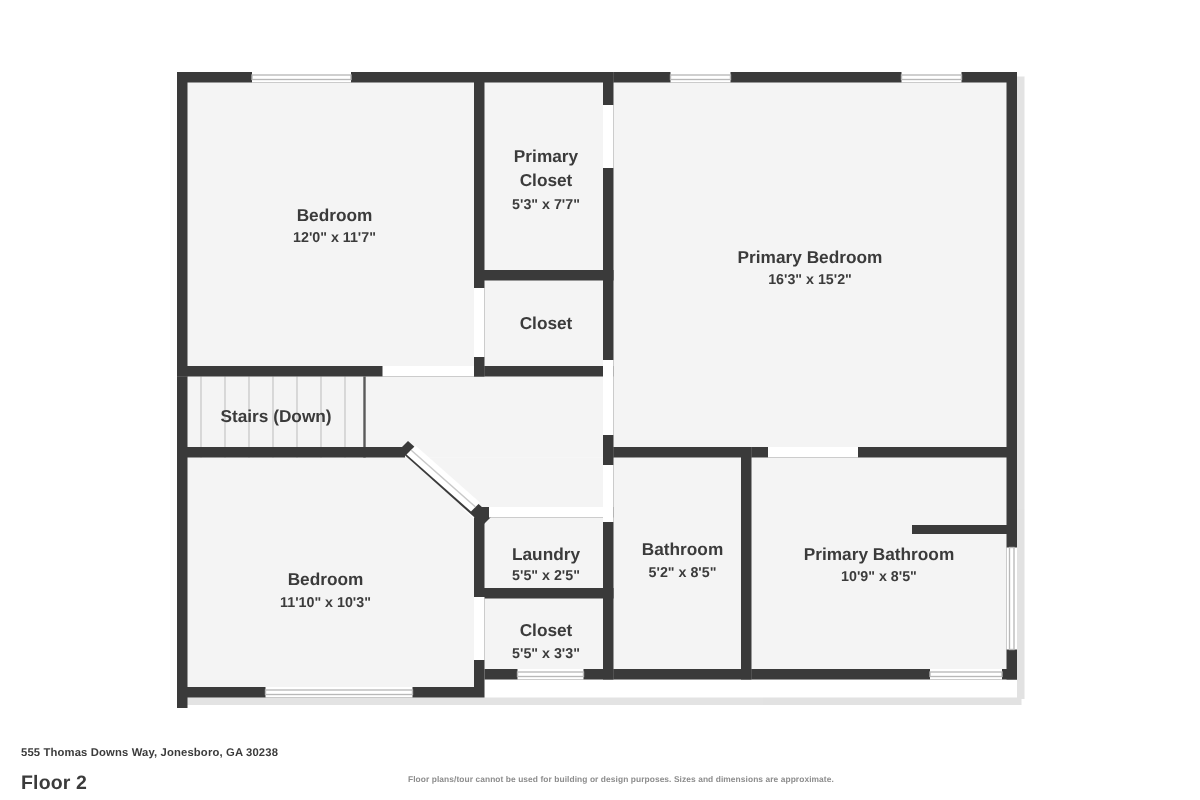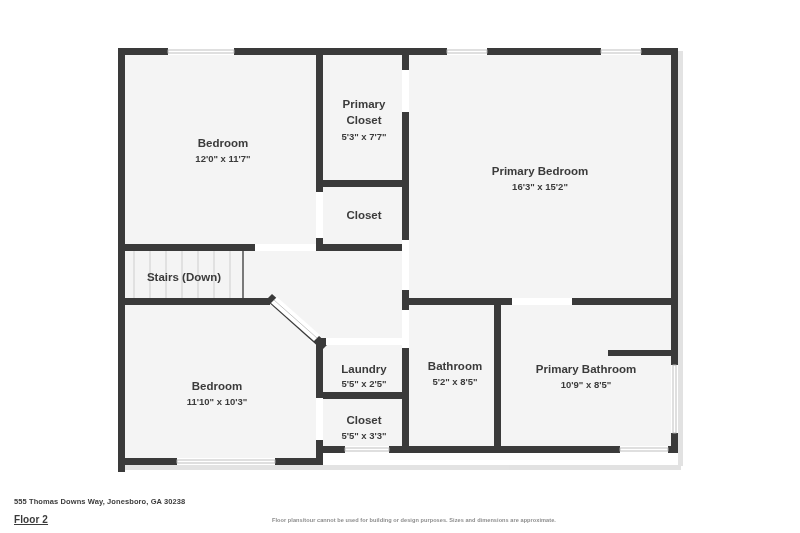--- a/index.html
+++ b/index.html
@@ -48,26 +48,25 @@
     font-size: 7.5px;
     font-weight: bold;
     color: #3b3b3b;
     letter-spacing: 0.1px;
     white-space: nowrap;
   }
   .footer-floor {
     position: absolute;
     left: 14px;
     top: 514px;
-    font-size: 10px;
+    font-size: 13px;
     font-weight: bold;
     color: #3b3b3b;
     letter-spacing: 0.1px;
     white-space: nowrap;
-    text-decoration: underline;
   }
   .footer-disclaimer {
     position: absolute;
     left: 272px;
     top: 517px;
     font-size: 5.6px;
     font-weight: bold;
     color: #8d8d8d;
     letter-spacing: 0.05px;
     white-space: nowrap;

